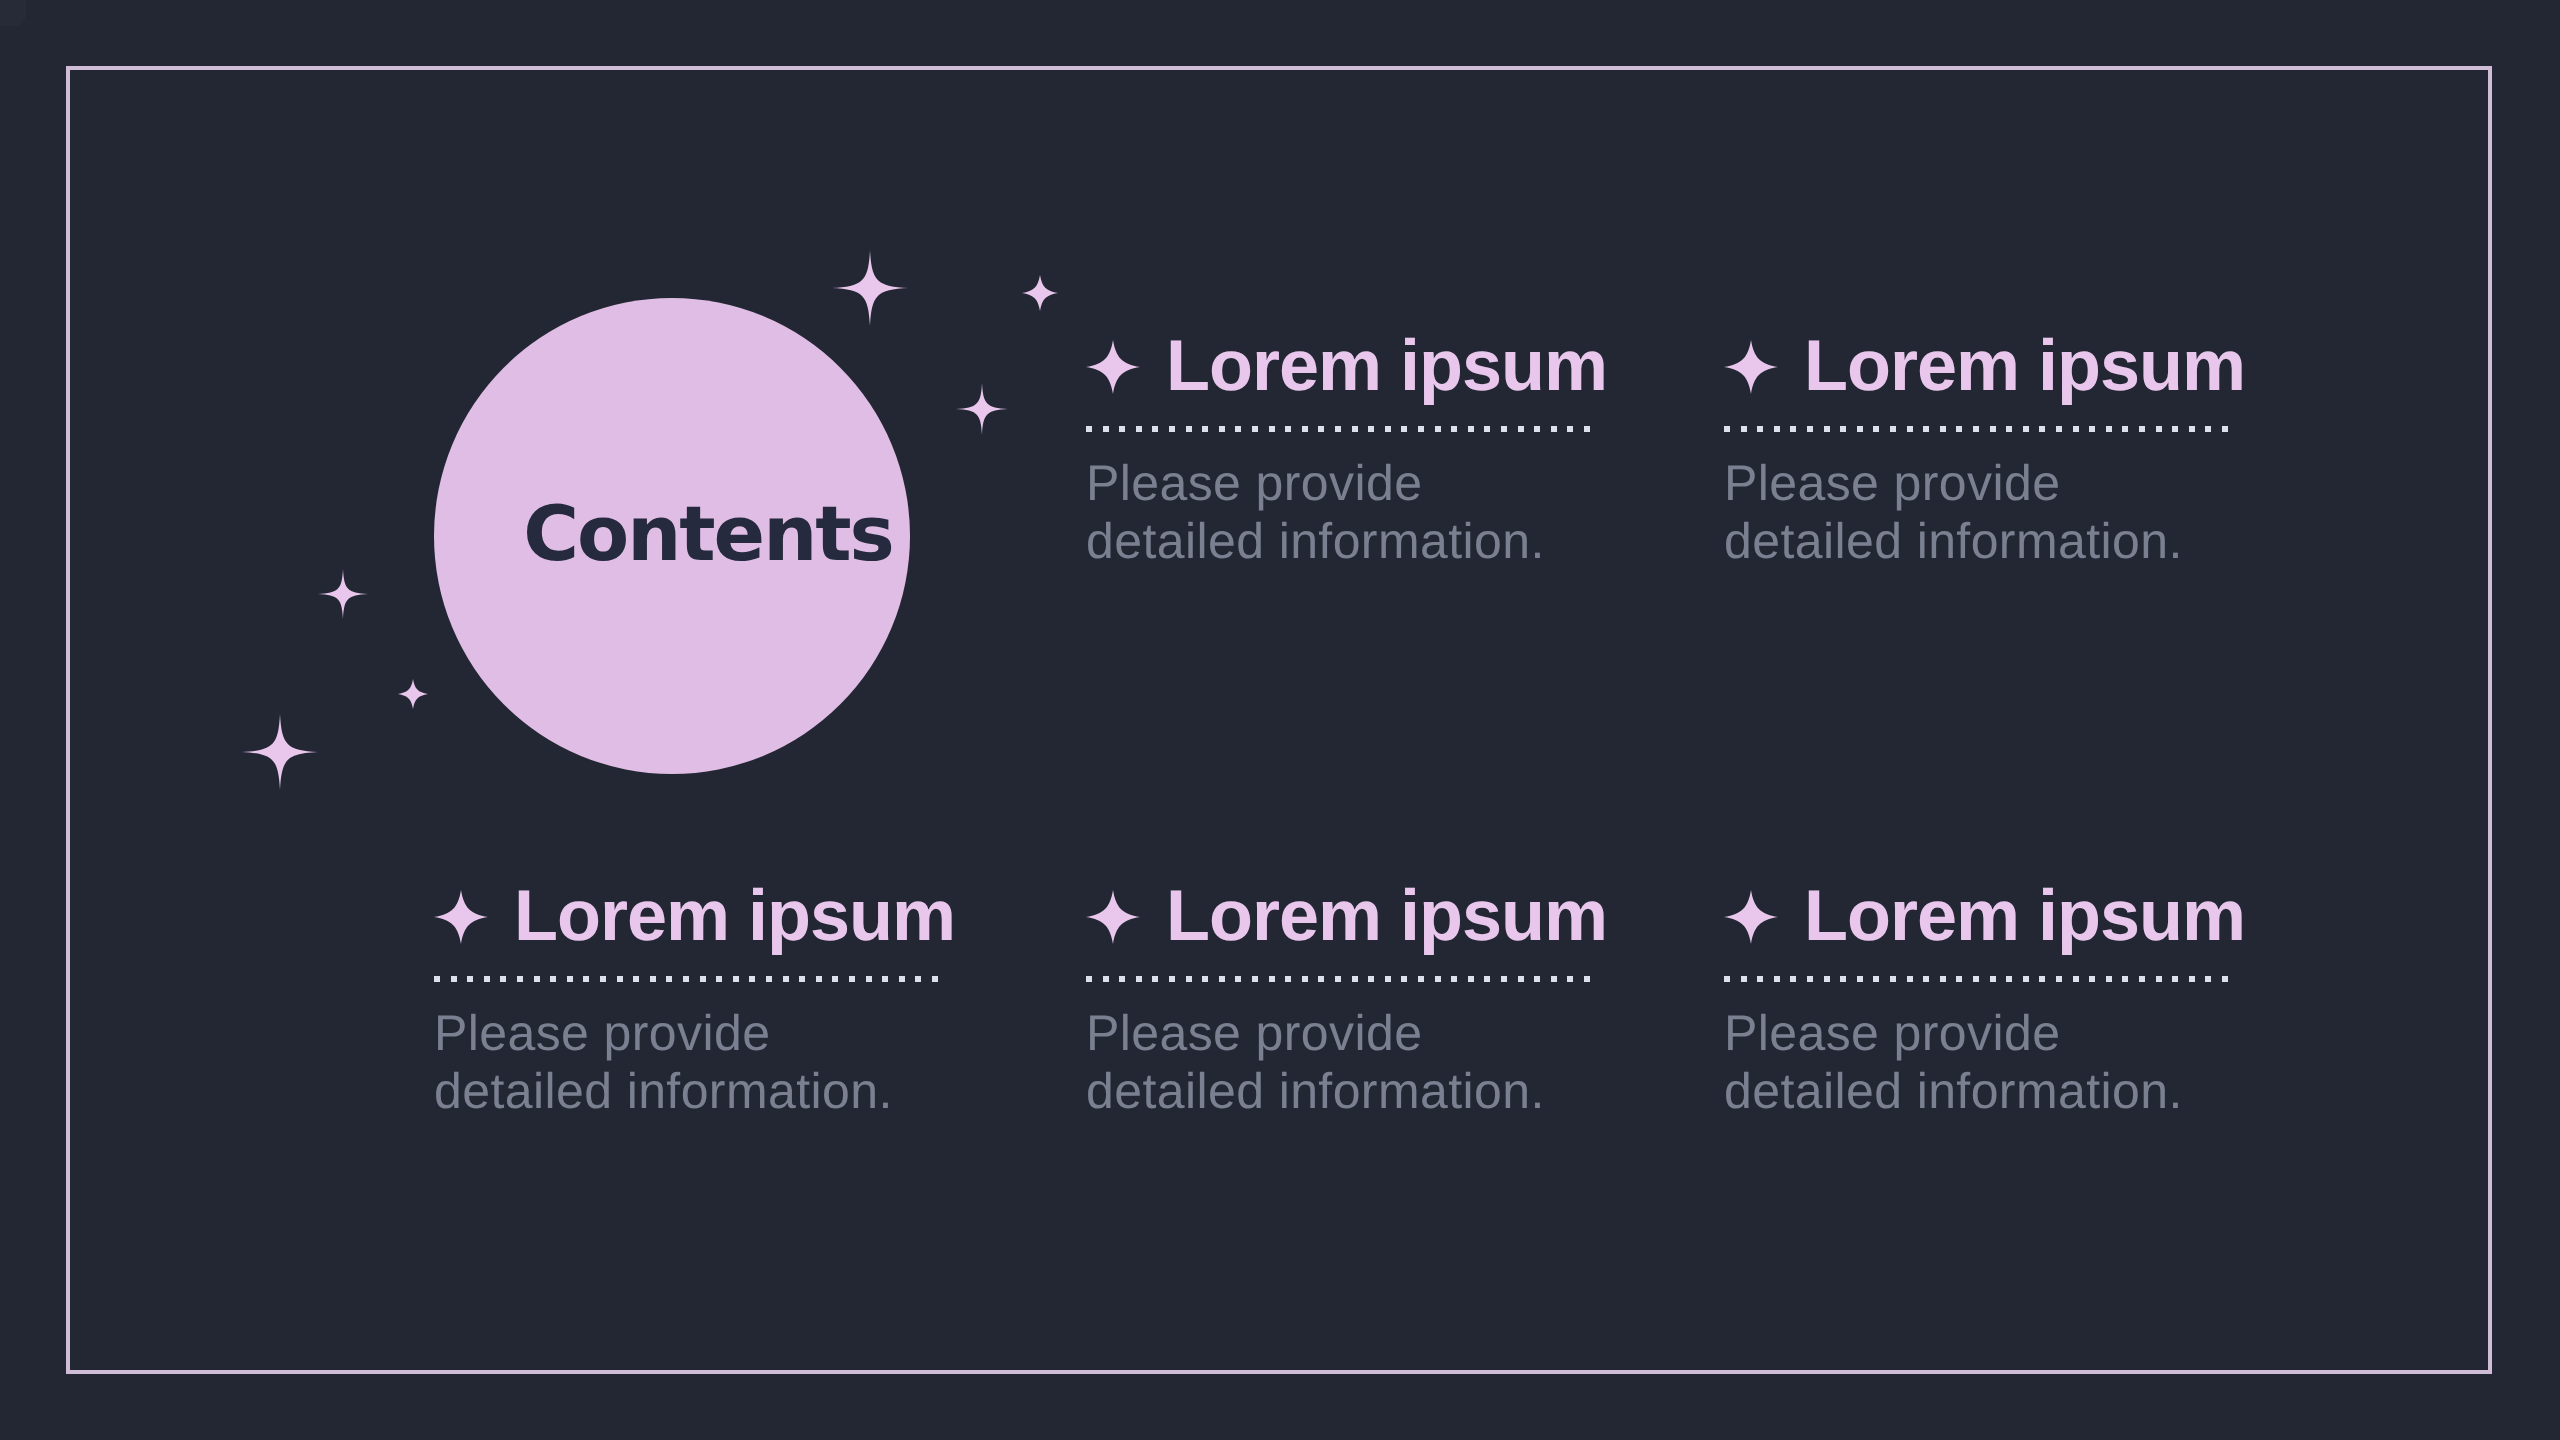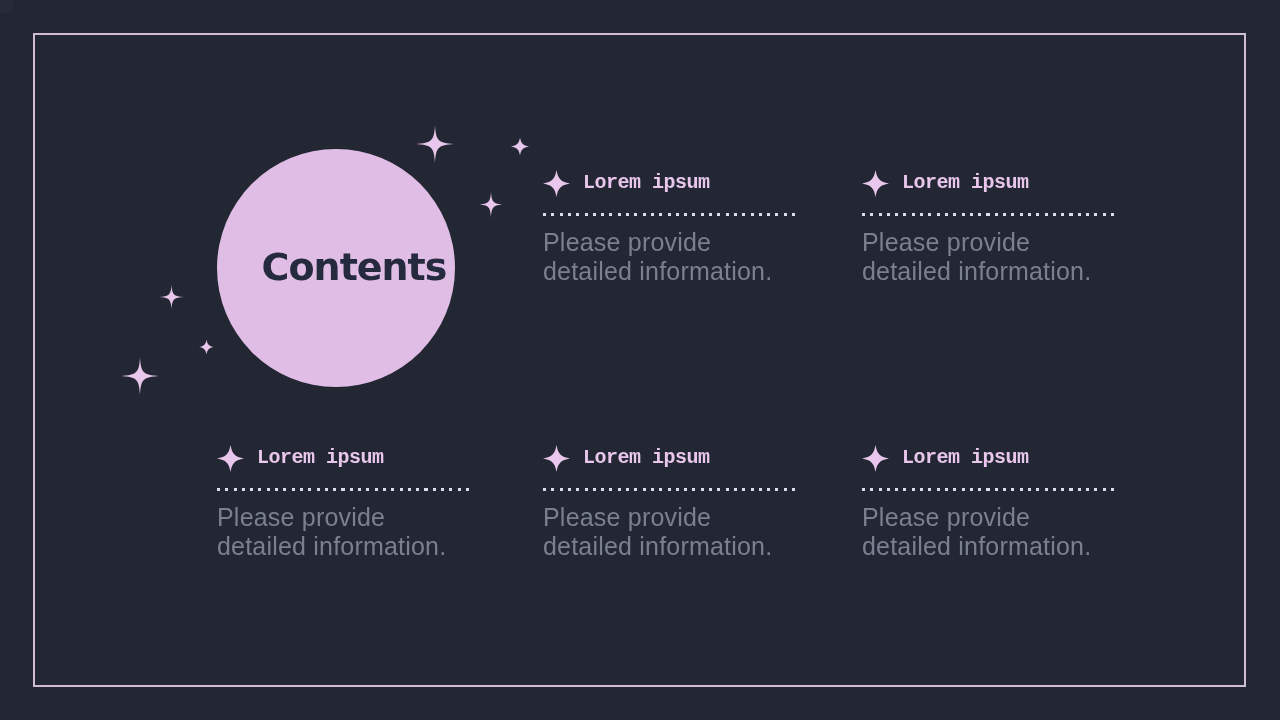--- a/index.html
+++ b/index.html
@@ -48,23 +48,23 @@
   .sparkle{ position:absolute; color:var(--accent-pink); }
   .sparkle svg{ display:block; width:100%; height:100%; }
 
   .section{ position:absolute; width:258px; }
   .sec-head{
     display:flex; align-items:center; gap:13px; height:34px;
   }
   .sec-icon{ width:27px; height:31px; color:var(--accent-pink); flex:0 0 auto; }
   .sec-icon svg{ display:block; width:100%; height:100%; }
   .sec-title{
-    font-family:Liberation Mono, monospace;
+    font-family:Liberation Sans, sans-serif;
     font-weight:bold;
-    font-size:20px;
+    font-size:36px;
     letter-spacing:-0.5px;
     color:var(--accent-pink);
     white-space:nowrap;
     line-height:34px;
   }
   .sec-dots{
     margin-top:13px;
     width:257px; height:3px;
     background:repeating-linear-gradient(to right,
       var(--dot-color) 0 3px, transparent 3px 8.3px);

